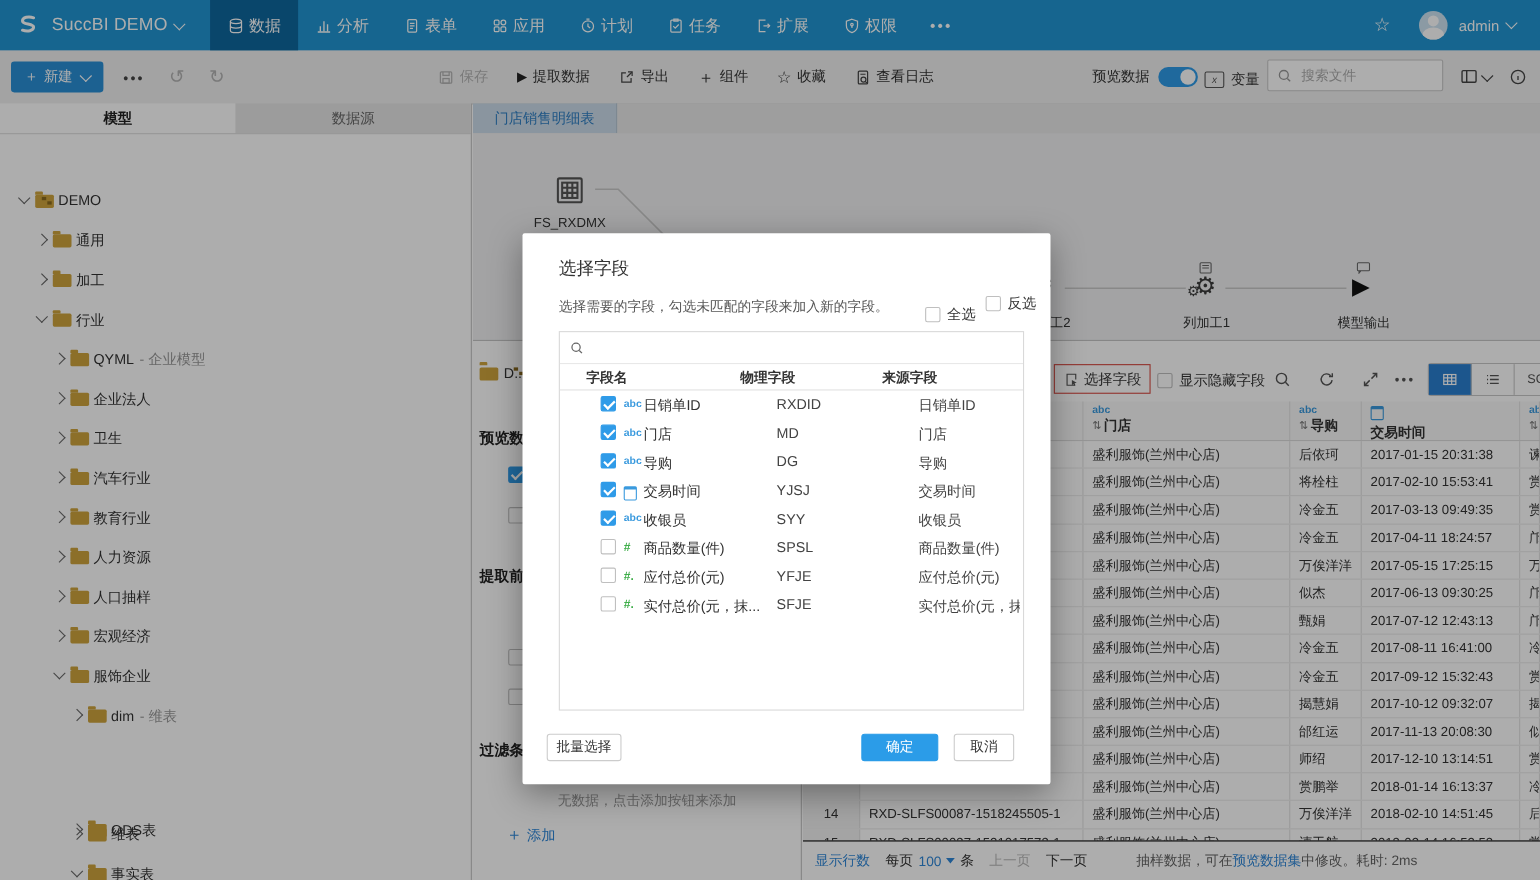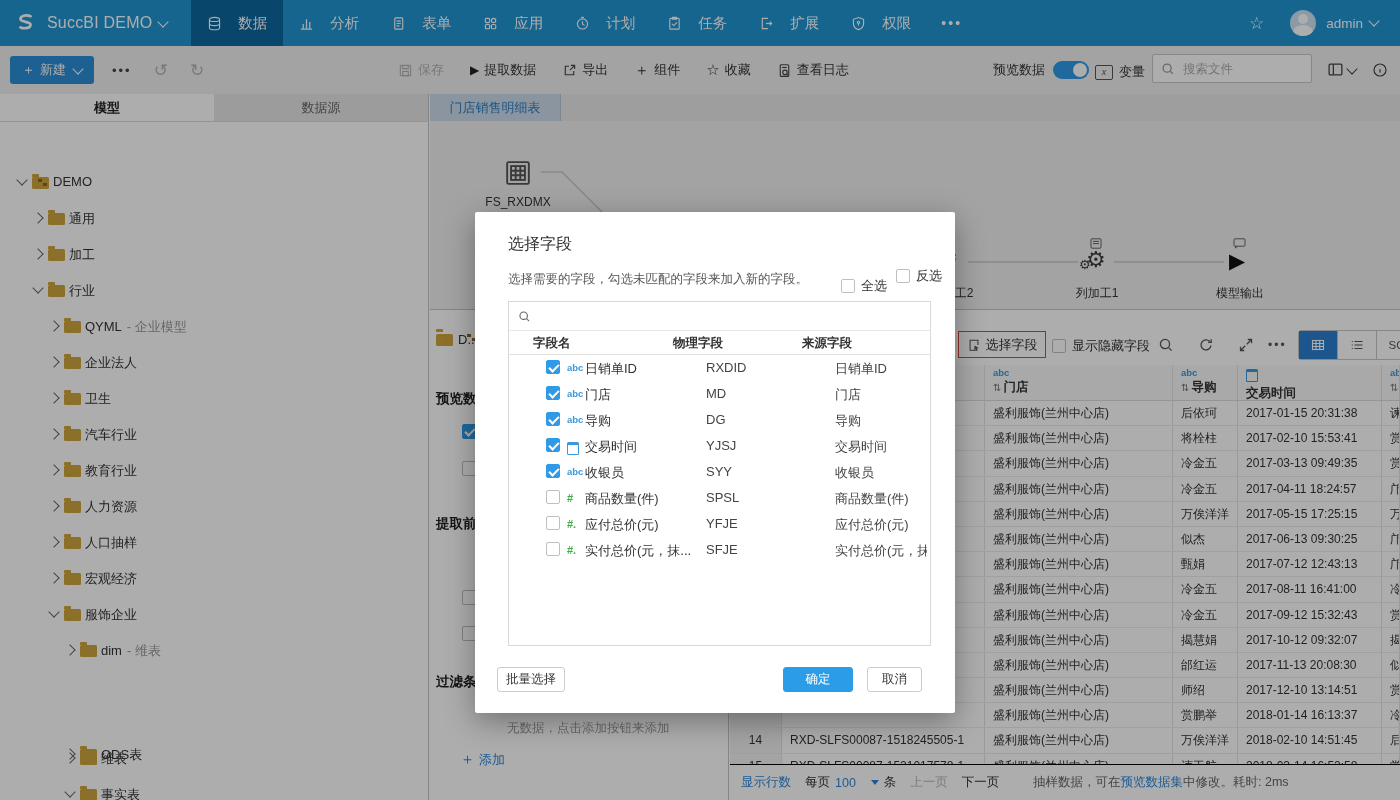--- a/index.html
+++ b/index.html
@@ -10,21 +10,21 @@
   svg{display:block;}
 
   
   .topbar{position:absolute;left:0;top:0;width:1400px;height:46px;background:#2196d3;
           display:flex;align-items:center;color:#fff;}
   .logo{width:27px;height:27px;margin-left:12px;flex:0 0 auto;}
   .product{font-size:16px;font-weight:500;margin-left:8px;letter-spacing:.2px;}
   .cv{display:inline-block;width:7px;height:7px;border-right:1.6px solid currentColor;
       border-bottom:1.6px solid currentColor;transform:rotate(45deg);margin:0 0 3px 7px;}
   .nav{display:flex;align-items:stretch;height:46px;margin-left:24px;}
-  .nav-item{display:flex;align-items:center;gap:16px;padding:0 16px;font-size:14.5px;cursor:pointer;}
+  .nav-item{display:flex;align-items:center;gap:4px;padding:0 16px;font-size:14.5px;cursor:pointer;}
   .nav-item.active{background:#0e679e;}
   .nav-more{display:flex;align-items:center;padding:0 14px;font-size:14px;letter-spacing:2px;}
   .top-right{margin-left:auto;display:flex;align-items:center;gap:0;}
   .top-star{font-size:17px;margin-right:26px;}
   .avatar{width:26px;height:26px;border-radius:50%;background:#cde3f2;position:relative;overflow:hidden;margin-right:10px;}
   .avatar::before{content:"";position:absolute;left:8px;top:4px;width:10px;height:10px;border-radius:50%;background:#fff;}
   .avatar::after{content:"";position:absolute;left:3px;top:15px;width:20px;height:14px;border-radius:50%;background:#fff;}
   .admin{font-size:13.5px;margin-right:22px;}
 
   
@@ -107,21 +107,21 @@
   .g-num{background:#f2f2f2;text-align:center;padding-left:0;color:#333;font-size:12px;line-height:24px;}
   .h-abc{display:block;font-size:9.5px;color:#3a9ade;font-weight:bold;line-height:12px;}
   .h-name{font-size:12.5px;font-weight:bold;color:#333;line-height:17px;display:flex;align-items:center;gap:2px;}
   .sort{font-size:10px;color:#777;font-weight:normal;}
   .ico-cal{display:inline-block;width:10px;height:9px;border:1.2px solid #3a9ade;border-top:3px solid #3a9ade;border-radius:1.5px;}
   .g-head .ico-cal{margin-top:2px;}
 
   .pager{position:absolute;left:0;right:0;top:454px;height:36px;border-top:1px solid #000000;background:#fff;
          display:flex;align-items:center;padding-left:11px;gap:14px;font-size:12.5px;color:#333;box-sizing:border-box;}
   .pg-link{color:#2f87d8;}
-  .pg-size{color:#2f87d8;display:flex;align-items:center;gap:15px;}
+  .pg-size{color:#2f87d8;display:flex;align-items:center;gap:4px;}
   .tri-down{width:0;height:0;border-left:4px solid transparent;border-right:4px solid transparent;border-top:5px solid #2f87d8;}
   .pg-disabled{color:#b8b8b8;}
   .pg-note{position:absolute;left:303px;color:#666;font-size:12.5px;}
   .pg-note .lk{color:#2f87d8;}
 
   
   .overlay{position:absolute;inset:0;background:rgba(0,0,0,0.32);z-index:40;}
   .modal{position:absolute;left:475px;top:212px;width:480px;height:501px;background:#fff;z-index:50;
          border-radius:2px;box-shadow:0 8px 30px rgba(0,0,0,.35);}
   .m-title{position:absolute;left:33px;top:22px;font-size:16px;color:#333;}

